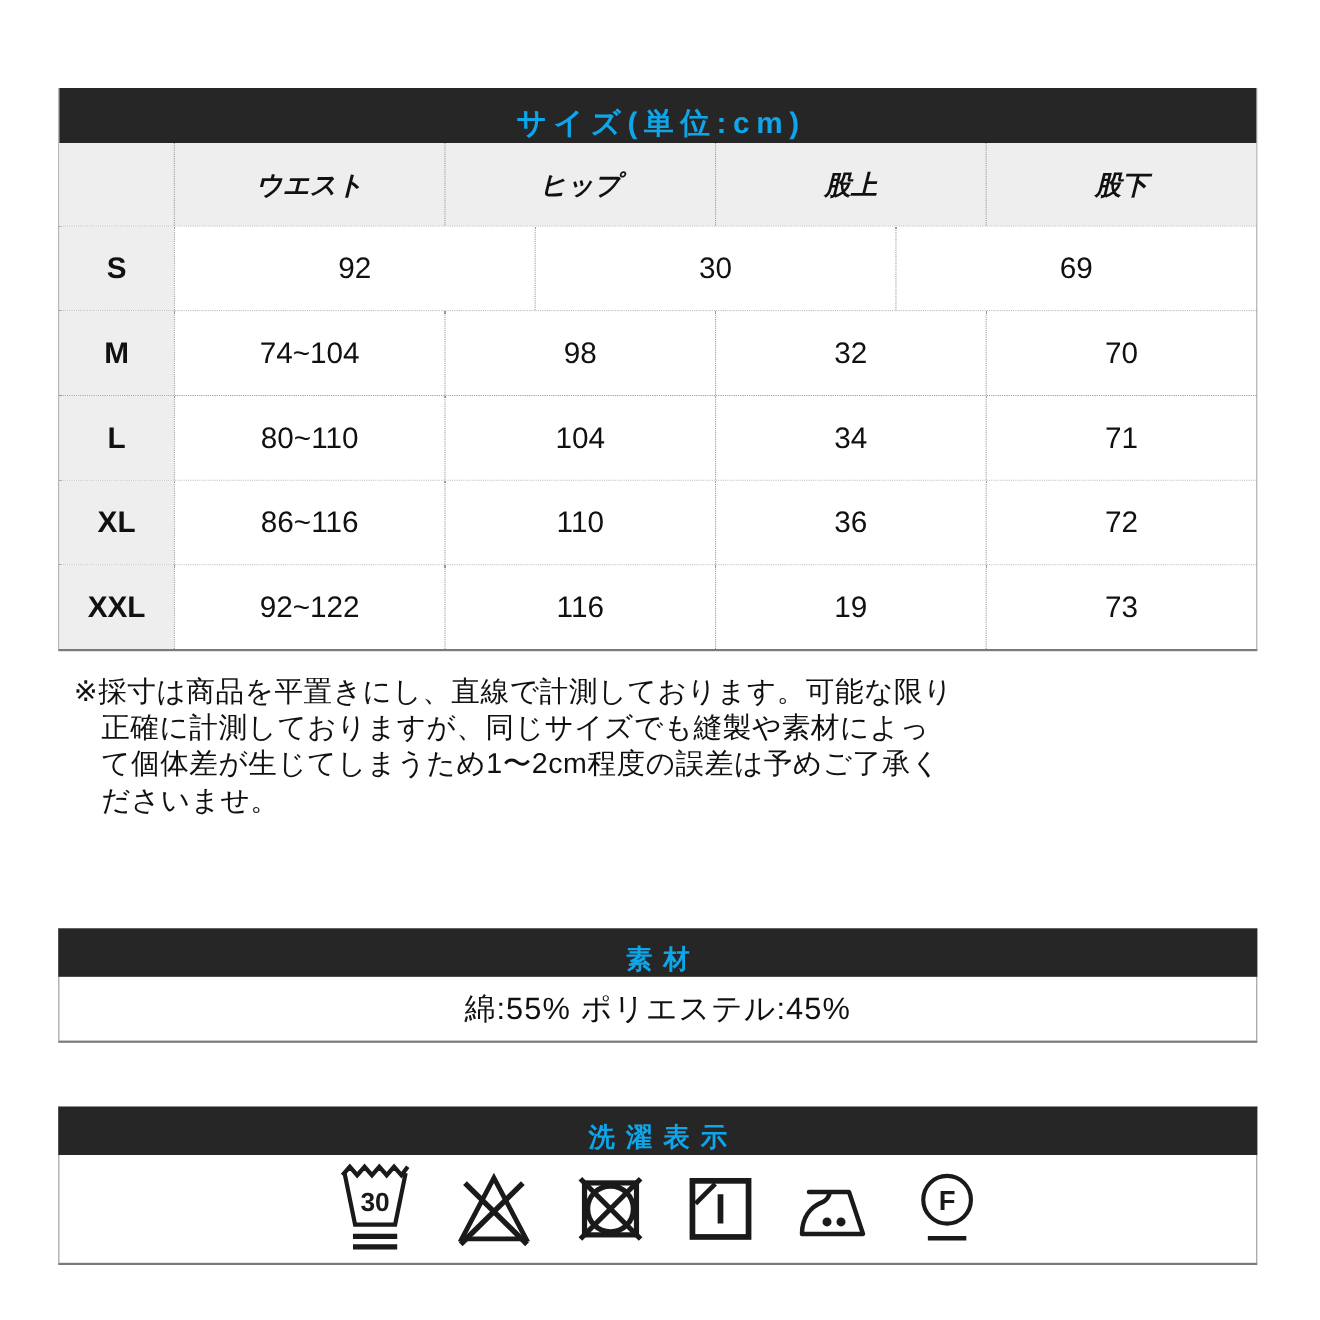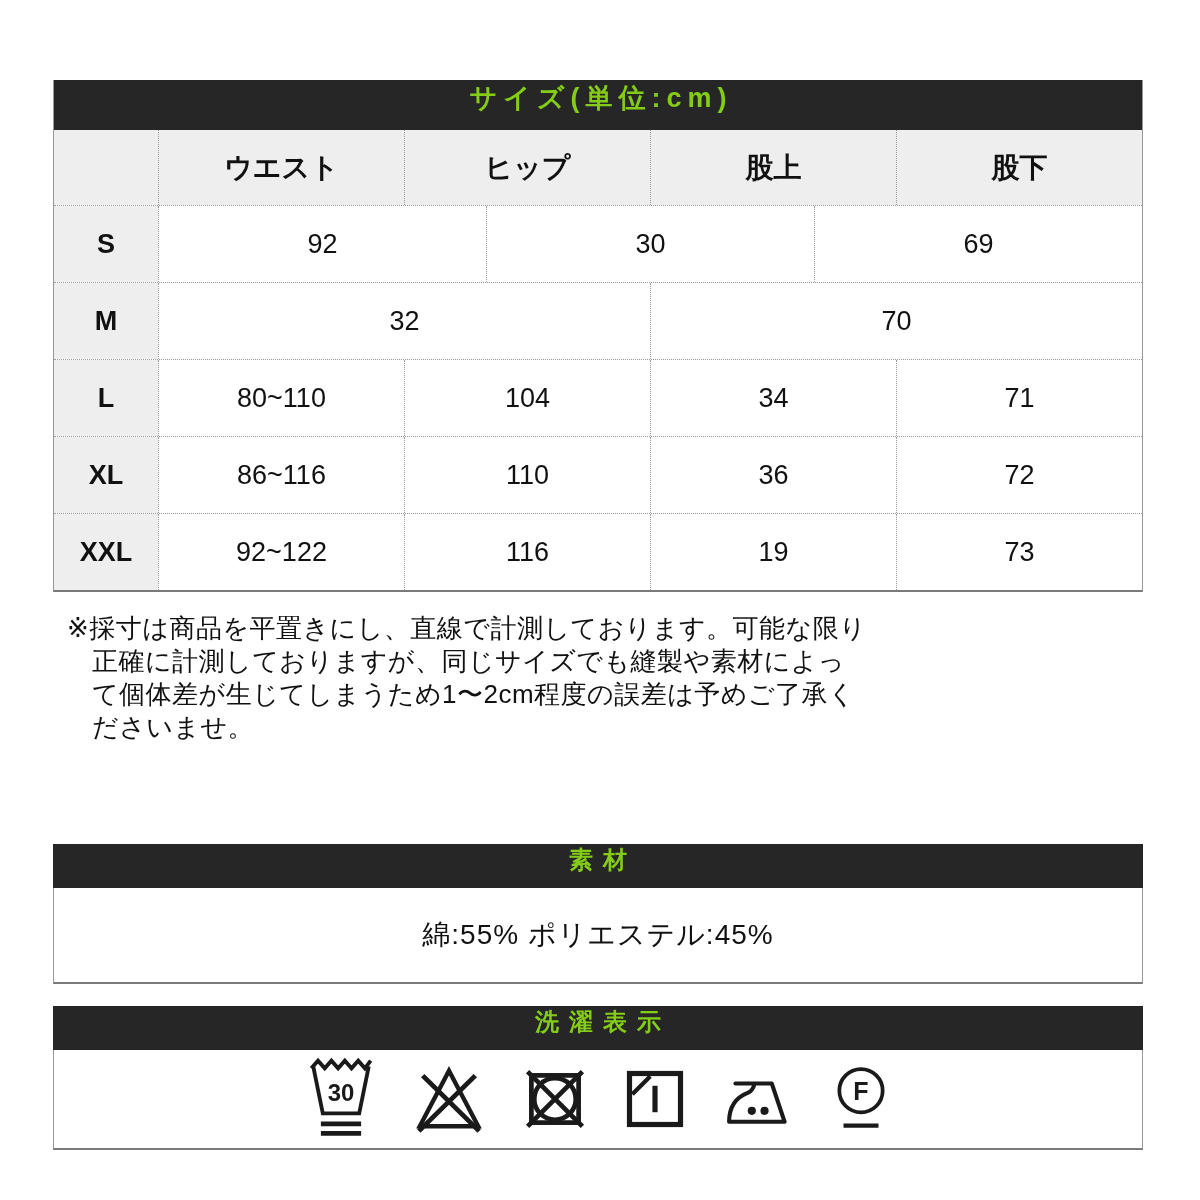--- a/index.html
+++ b/index.html
@@ -1,37 +1,37 @@
 <!DOCTYPE html>
 <html><head>
 <meta charset="utf-8">
 <style>
   html,body{margin:0;padding:0;background:#fff;}
   .page{position:relative;width:1200px;height:1200px;background:#fff;overflow:hidden;
         font-family:"Liberation Sans","DejaVu Sans",sans-serif;color:#111;}
   
   .size-section{position:absolute;left:53px;top:80px;width:1090px;box-sizing:border-box;
         border-left:1px solid #999;border-right:1px solid #999;border-bottom:2px solid #7a7a7a;background:#fff;}
-  .bar{background:#262626;color:#84cc16;display:flex;align-items:flex-start;justify-content:center;
+  .bar{background:#262626;color:#0ea5e9;display:flex;align-items:flex-end;justify-content:center;
         font-weight:bold;}
   .size-bar{height:50px;font-size:27px;letter-spacing:6px;text-indent:6px;}
   .trow{display:flex;height:76px;border-top:1px dotted #999;}
   .thead{display:flex;height:75px;background:#eeeeee;border-top:none;}
   .cell{flex:1;display:flex;align-items:center;justify-content:center;font-size:27px;background:#fff;}
-  .thead .cell{background:#eeeeee;font-weight:bold;font-size:28px;}
+  .thead .cell{background:#eeeeee;font-weight:bold;font-size:24px;font-style:italic;}
   .label-cell{flex:0 0 104px;background:#eeeeee !important;font-weight:bold;font-size:27px;}
   .cell + .cell{border-left:1px dotted #999;}
   
   .notes{position:absolute;left:67px;top:612px;width:800px;}
   .note{margin:0 0 30px 0;font-size:26px;line-height:33px;padding-left:25px;text-indent:-25px;
         letter-spacing:0.5px;}
   
   .box{position:absolute;left:53px;width:1090px;box-sizing:border-box;display:flex;flex-direction:column;
         border:1px solid #999;border-bottom:2px solid #7a7a7a;background:#fff;}
-  .material-section{top:844px;height:140px;}
+  .material-section{top:844px;height:104px;}
   .laundry-section{top:1006px;height:144px;}
   .box-bar{height:44px;font-size:24px;letter-spacing:10px;text-indent:10px;margin:-1px -1px 0 -1px;}
   .box-content{flex:1;display:flex;align-items:center;justify-content:center;font-size:28px;letter-spacing:1px;}
   .icons-row{flex:1;display:flex;align-items:center;justify-content:center;gap:32px;}
   .care{display:block;}
   .care text{font-family:"Liberation Sans","DejaVu Sans",sans-serif;}
 </style>
 </head>
 <body>
 
@@ -51,20 +51,22 @@
     </div>
 
     <div class="trow">
       <div class="cell label-cell">S</div>
       <div class="cell">92</div>
       <div class="cell">30</div>
       <div class="cell">69</div>
     </div>
     <div class="trow">
       <div class="cell label-cell">M</div>
+      <div class="cell">74~104</div>
+      <div class="cell">98</div>
       <div class="cell">32</div>
       <div class="cell">70</div>
     </div>
     <div class="trow">
       <div class="cell label-cell">L</div>
       <div class="cell">80~110</div>
       <div class="cell">104</div>
       <div class="cell">34</div>
       <div class="cell">71</div>
     </div>

